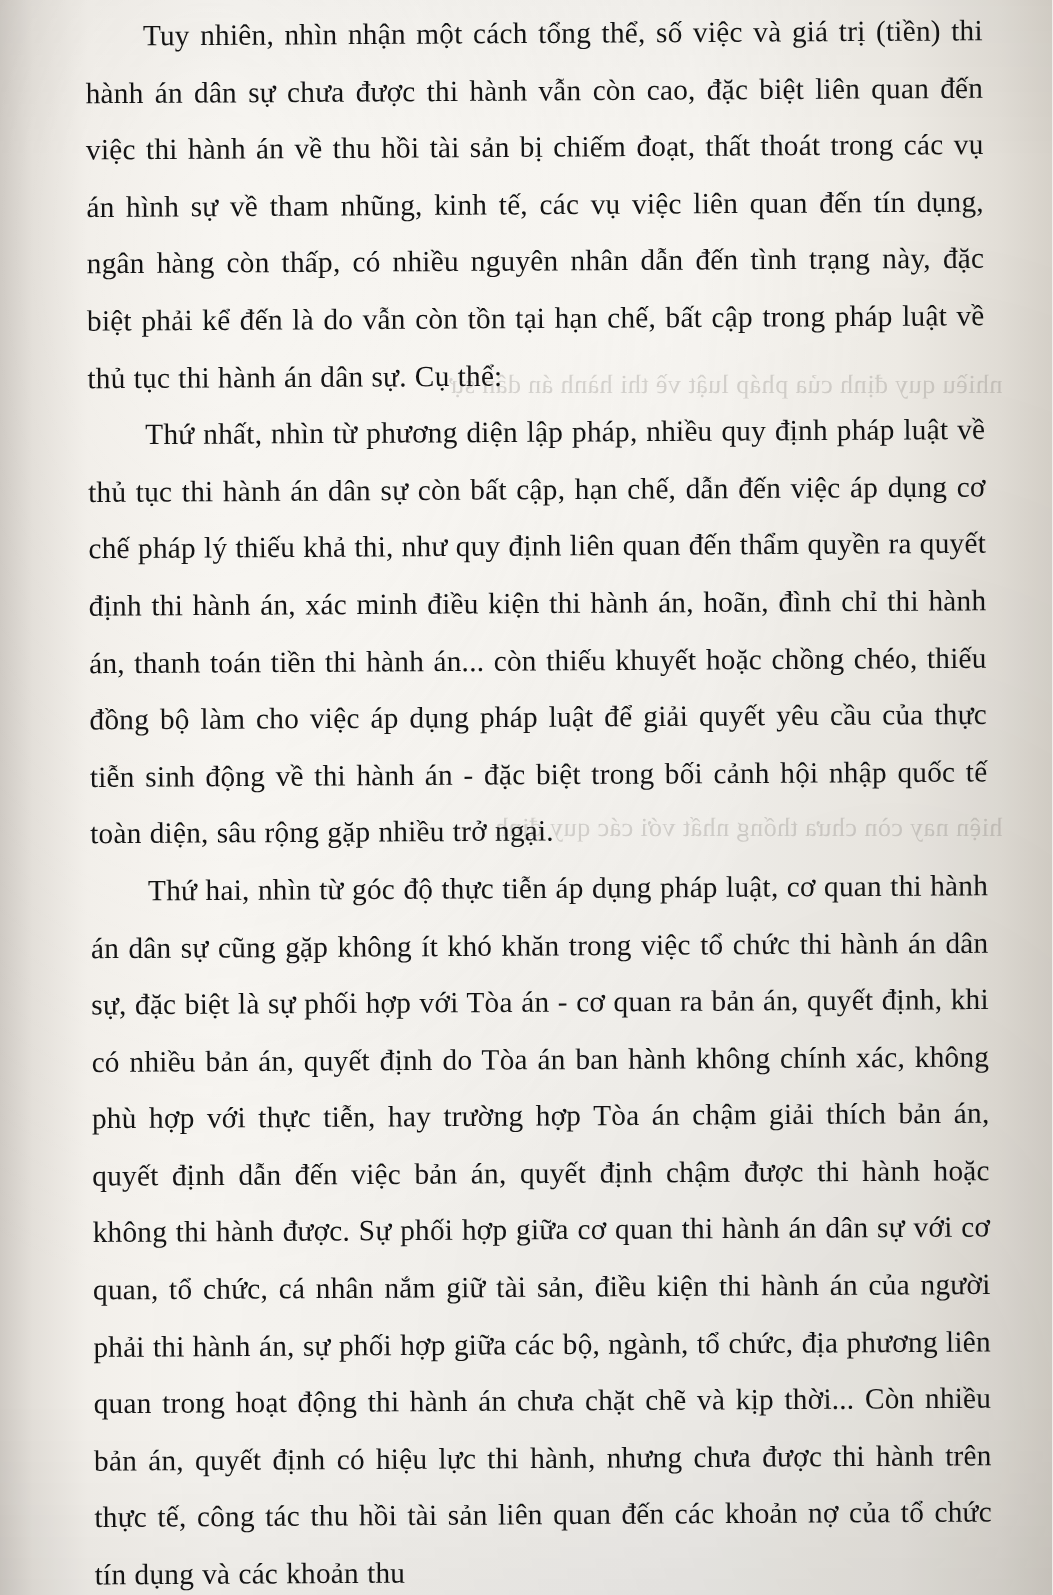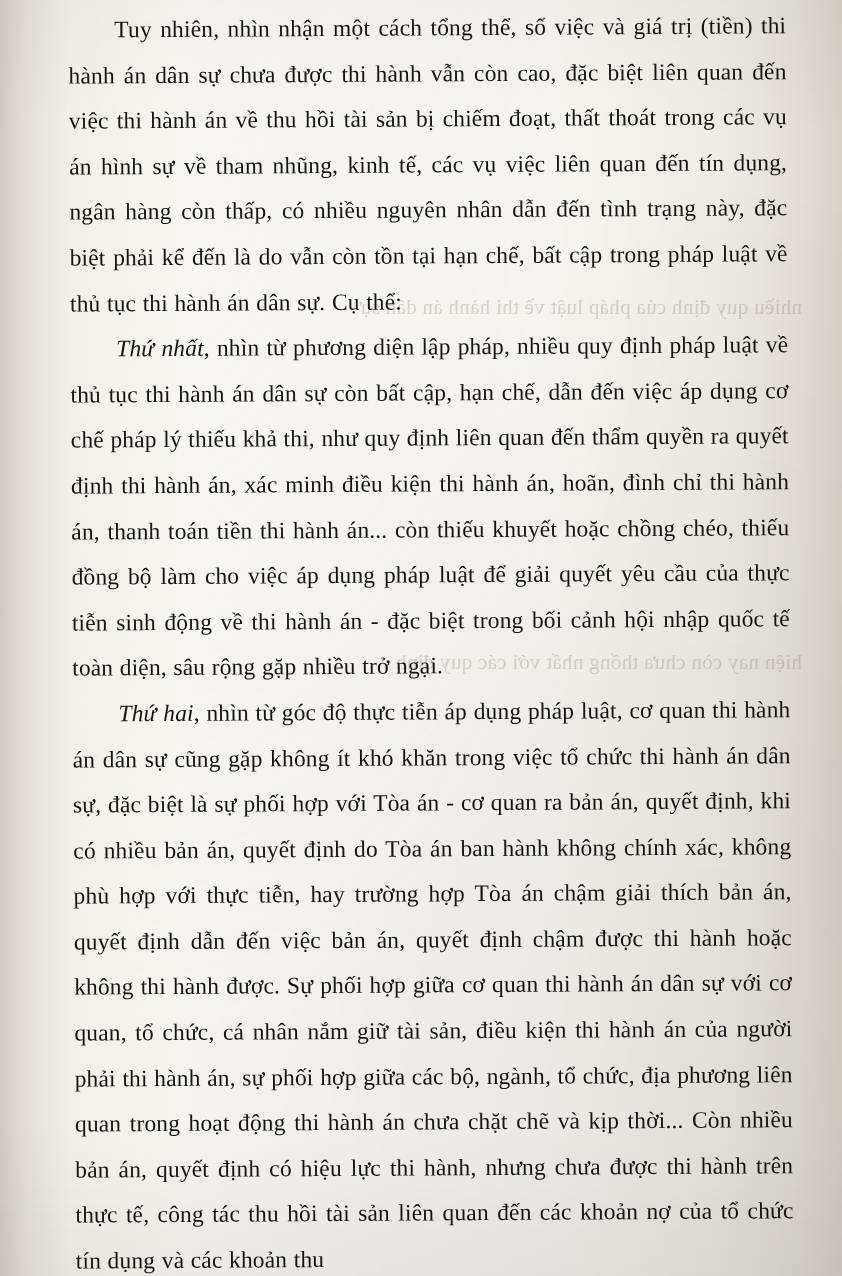--- a/index.html
+++ b/index.html
@@ -58,21 +58,21 @@
     line-height: 45.6px;
     text-align: justify;
     text-justify: inter-word;
     letter-spacing: 0.15px;
     word-spacing: 0.5px;
   }
   .text-body p {
     margin: 0;
     text-indent: 46px;
   }
-  .it { font-style: italic; }
+  .it { }
 
   
   .curve {
     transform-origin: left center;
     transform: rotate(-0.35deg);
   }
 </style>
 </head>
 <body>
 

